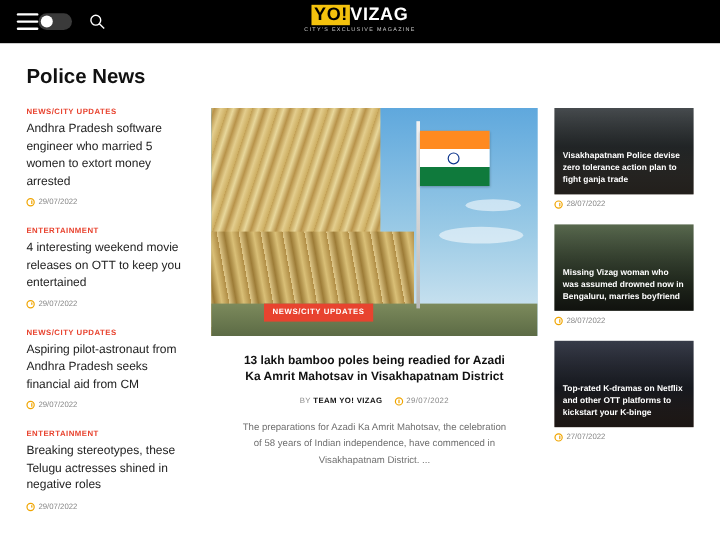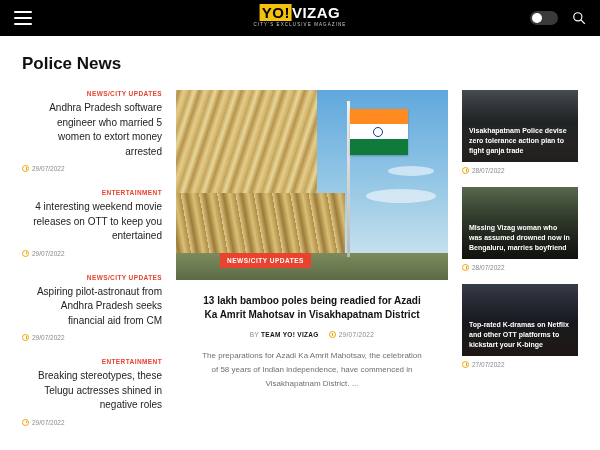--- a/index.html
+++ b/index.html
@@ -9,21 +9,20 @@
     font-family: "Liberation Sans", sans-serif;
     overflow: hidden;
   }
 
   
   .header {
     height: 36px;
     background: #000000;
     display: flex;
     align-items: center;
-    justify-content: space-between;
     padding: 0 14px;
     position: relative;
   }
   .hamburger {
     width: 18px; height: 14px;
     display: flex; flex-direction: column; justify-content: space-between;
     cursor: pointer;
   }
   .hamburger span { display: block; height: 2px; background: #fff; border-radius: 1px; }
 
@@ -58,21 +57,21 @@
   .page { padding: 18px 22px 0 22px; }
   .page-title {
     font-size: 17px; font-weight: bold; color: #111;
     margin-bottom: 16px;
   }
 
   .columns { display: flex; gap: 14px; }
 
   
   .col-left { width: 140px; flex: 0 0 140px; }
-  .news-item { margin-bottom: 17px; text-align: right; }
+  .news-item { margin-bottom: 17px; }
   .cat {
     font-size: 6.5px; font-weight: bold; color: #e8432f;
     letter-spacing: .4px; margin-bottom: 4px;
   }
   .news-title {
     font-size: 10px; color: #222; line-height: 1.45;
     margin-bottom: 6px;
   }
   .date {
     font-size: 6.5px; color: #8a8a8a;

